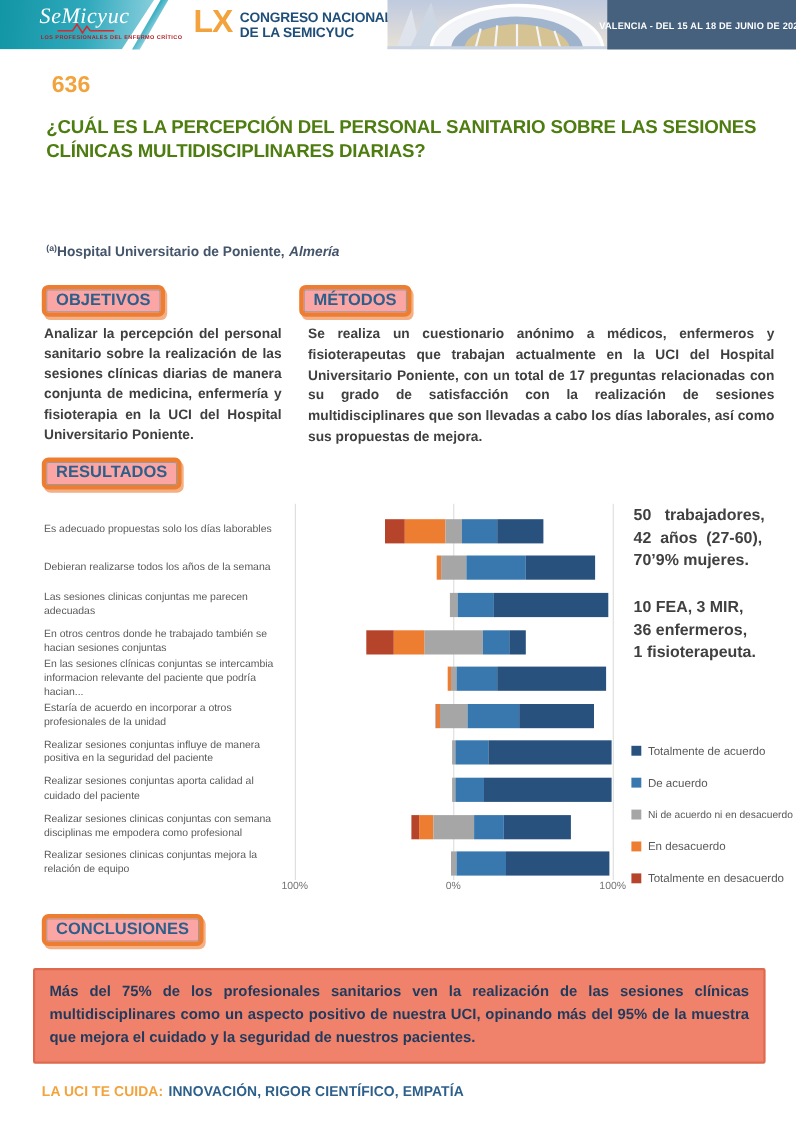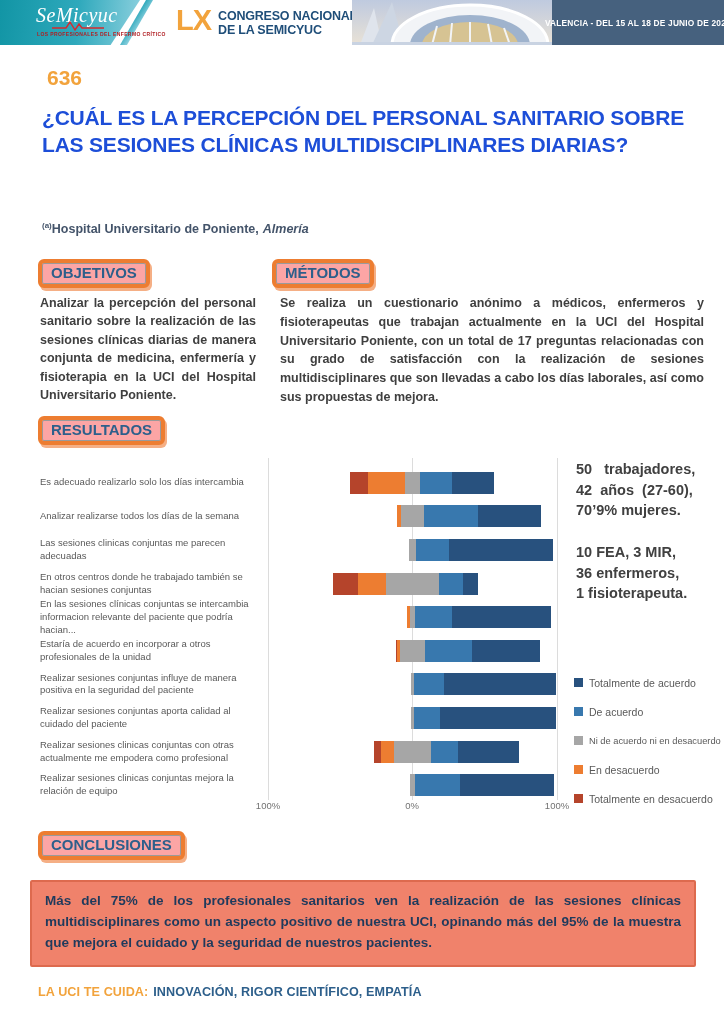--- a/index.html
+++ b/index.html
@@ -30,22 +30,22 @@
   .congress-lines { margin-left:7px; margin-top:3px; font-size:12.5px; font-weight:bold;
     color:#1F4E79; line-height:1.12; letter-spacing:-0.2px; }
   .header-photo { position:absolute; left:352px; top:0; width:200px; height:45px; overflow:hidden; }
   .header-navy { position:absolute; left:552px; top:0; width:172px; height:45px; background:#46617E;
     display:flex; align-items:center; justify-content:center; }
   .header-navy span { color:#fff; font-size:8.6px; font-weight:bold; letter-spacing:0.2px;
     transform:scaleX(0.97); white-space:nowrap; }
 
   
   .abstract-number { position:absolute; left:47px; top:66px; font-size:21px; font-weight:bold; color:#F2A33C; }
-  .poster-title { position:absolute; left:42px; top:105px; width:682px; font-size:21px; font-weight:bold;
-    color:#1d4ed8; line-height:1.28; letter-spacing:-0.2px; }
+  .poster-title { position:absolute; left:42px; top:105px; width:682px; font-size:17px; font-weight:bold;
+    color:#4d7c0f; line-height:1.28; letter-spacing:-0.2px; }
   .authors { position:absolute; left:42px; top:180px; width:655px; font-size:12.5px; font-weight:bold;
     font-style:italic; color:#44546A; line-height:1.42; }
   .affiliation { position:absolute; left:42px; top:221px; font-size:12.5px; font-weight:bold; color:#44546A; }
   .affiliation .city { font-style:italic; margin-left:4px; }
   sup { font-size:8px; }
 
   
   .sec-label {
     position:absolute; background:#fca5a5; border:4px solid #ED7D31; border-radius:6px;
     padding:1px 9px 3px 9px; font-size:15px; font-weight:bold; color:#2D5F8B;
@@ -158,31 +158,31 @@
   <div class="sec-label lbl-conclusiones">CONCLUSIONES</div>
 
   <p class="para objetivos-text" style="margin:0;">Analizar la percepción del personal sanitario sobre la realización de las sesiones clínicas diarias de manera conjunta de medicina, enfermería y fisioterapia en la UCI del Hospital Universitario Poniente.</p>
   <p class="para metodos-text" style="margin:0;">Se realiza un cuestionario anónimo a médicos, enfermeros y fisioterapeutas que trabajan actualmente en la UCI del Hospital Universitario Poniente, con un total de 17 preguntas relacionadas con su grado de satisfacción con la realización de sesiones multidisciplinares que son llevadas a cabo los días laborales, así como sus propuestas de mejora.</p>
 
   <div class="gridline grid-left"></div>
   <div class="gridline grid-center"></div>
   <div class="gridline grid-right"></div>
   <div class="chart-rows" id="chart-rows">
       <div class="chart-row">
-        <div class="row-label">Es adecuado realizarlo solo  los días  intercambia</div>
+        <div class="row-label">Es adecuado propuestas solo  los días  laborables</div>
         <div class="row-plot">
           <div class="bar-seg" style="left: 28.25%; width: 6.5%; background: rgb(181, 68, 43);"></div>
           <div class="bar-seg" style="left: 34.75%; width: 12.5%; background: rgb(237, 125, 49);"></div>
           <div class="bar-seg" style="left: 47.25%; width: 5.5%; background: rgb(166, 166, 166);"></div>
           <div class="bar-seg" style="left: 52.75%; width: 11%; background: rgb(56, 120, 174);"></div>
           <div class="bar-seg" style="left: 63.75%; width: 14.5%; background: rgb(40, 81, 126);"></div>
         </div>
       </div>
       <div class="chart-row">
-        <div class="row-label">Analizar realizarse todos los días de la semana</div>
+        <div class="row-label">Debieran realizarse todos los años de la semana</div>
         <div class="row-plot">
           <div class="bar-seg" style="left: 44.5%; width: 1.5%; background: rgb(237, 125, 49);"></div>
           <div class="bar-seg" style="left: 46%; width: 8%; background: rgb(166, 166, 166);"></div>
           <div class="bar-seg" style="left: 54%; width: 18.5%; background: rgb(56, 120, 174);"></div>
           <div class="bar-seg" style="left: 72.5%; width: 22%; background: rgb(40, 81, 126);"></div>
         </div>
       </div>
       <div class="chart-row">
         <div class="row-label">Las sesiones clinicas conjuntas me parecen adecuadas</div>
         <div class="row-plot">
@@ -230,21 +230,21 @@
       </div>
       <div class="chart-row">
         <div class="row-label">Realizar sesiones conjuntas aporta calidad al cuidado del paciente</div>
         <div class="row-plot">
           <div class="bar-seg" style="left: 49.5%; width: 1%; background: rgb(166, 166, 166);"></div>
           <div class="bar-seg" style="left: 50.5%; width: 9%; background: rgb(56, 120, 174);"></div>
           <div class="bar-seg" style="left: 59.5%; width: 40%; background: rgb(40, 81, 126);"></div>
         </div>
       </div>
       <div class="chart-row">
-        <div class="row-label">Realizar sesiones clinicas conjuntas con otras actualmente  me empodera como profesional</div>
+        <div class="row-label">Realizar sesiones clinicas conjuntas con semana disciplinas  me empodera como profesional</div>
         <div class="row-plot">
           <div class="bar-seg" style="left: 36.75%; width: 2.5%; background: rgb(181, 68, 43);"></div>
           <div class="bar-seg" style="left: 39.25%; width: 4.5%; background: rgb(237, 125, 49);"></div>
           <div class="bar-seg" style="left: 43.75%; width: 12.5%; background: rgb(166, 166, 166);"></div>
           <div class="bar-seg" style="left: 56.25%; width: 9.5%; background: rgb(56, 120, 174);"></div>
           <div class="bar-seg" style="left: 65.75%; width: 21%; background: rgb(40, 81, 126);"></div>
         </div>
       </div>
       <div class="chart-row">
         <div class="row-label">Realizar sesiones clinicas conjuntas mejora la relación de equipo</div>

